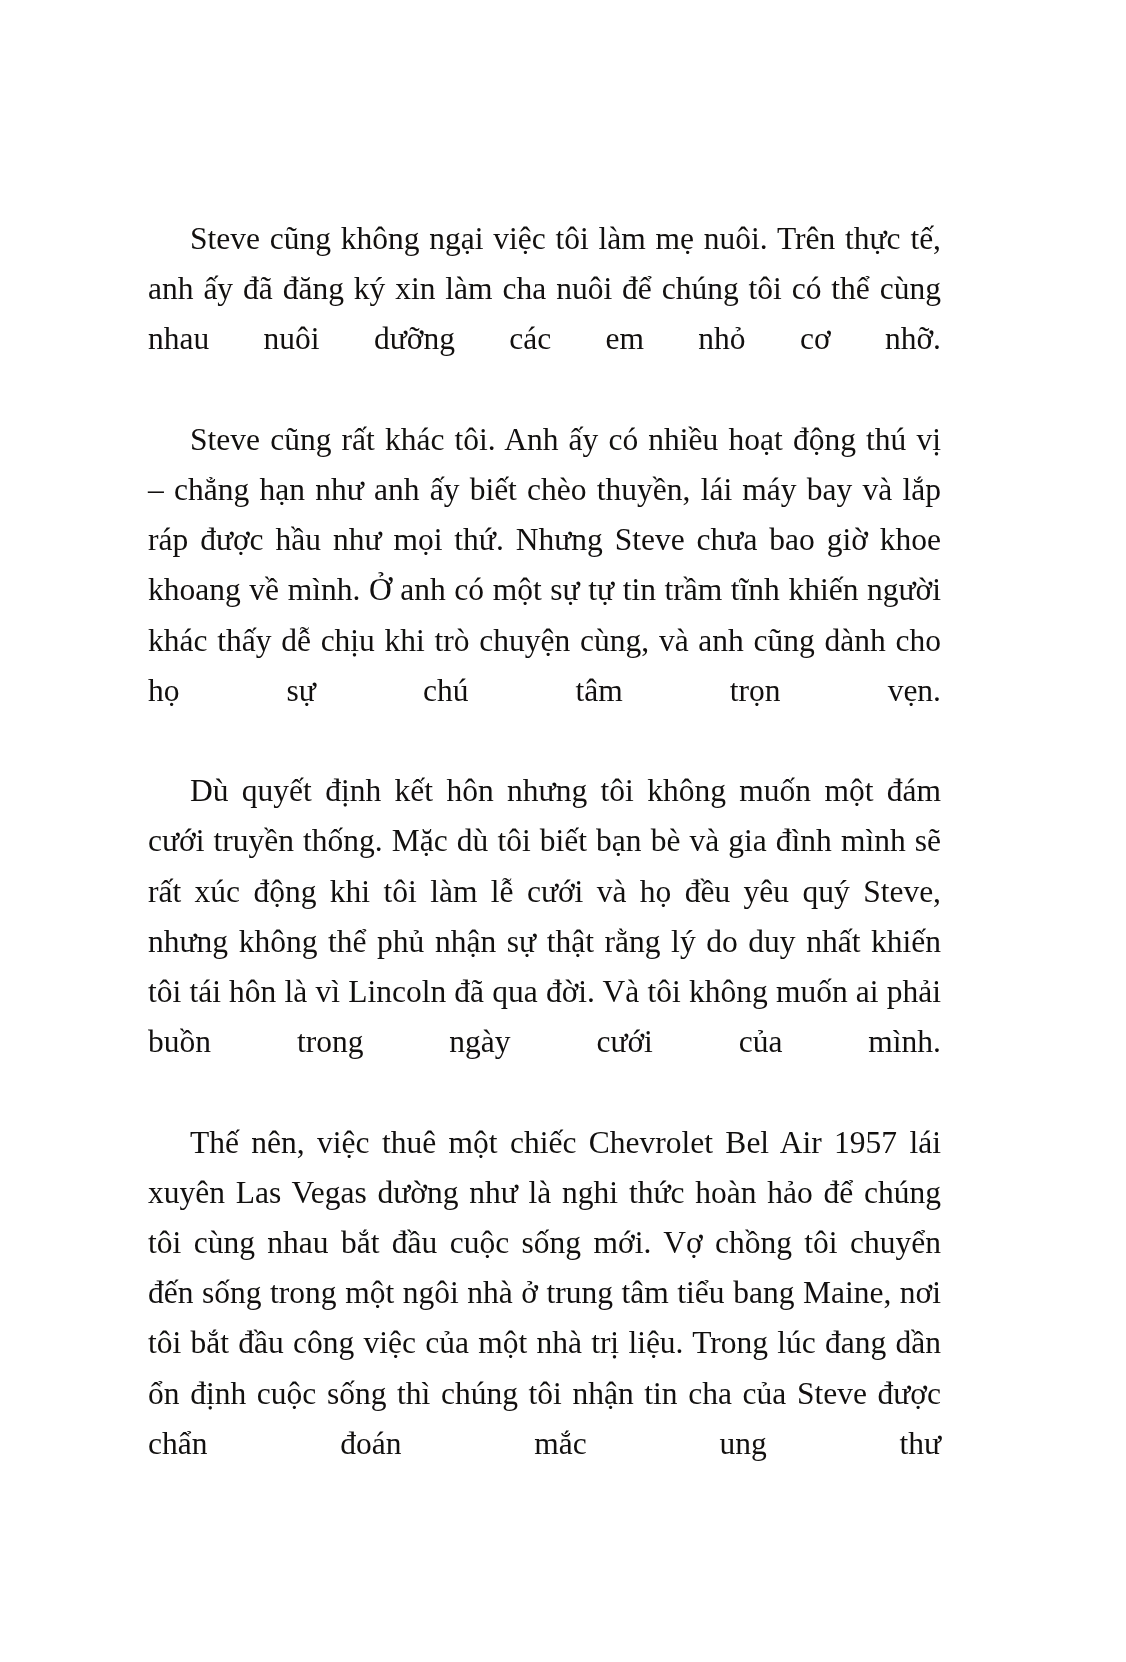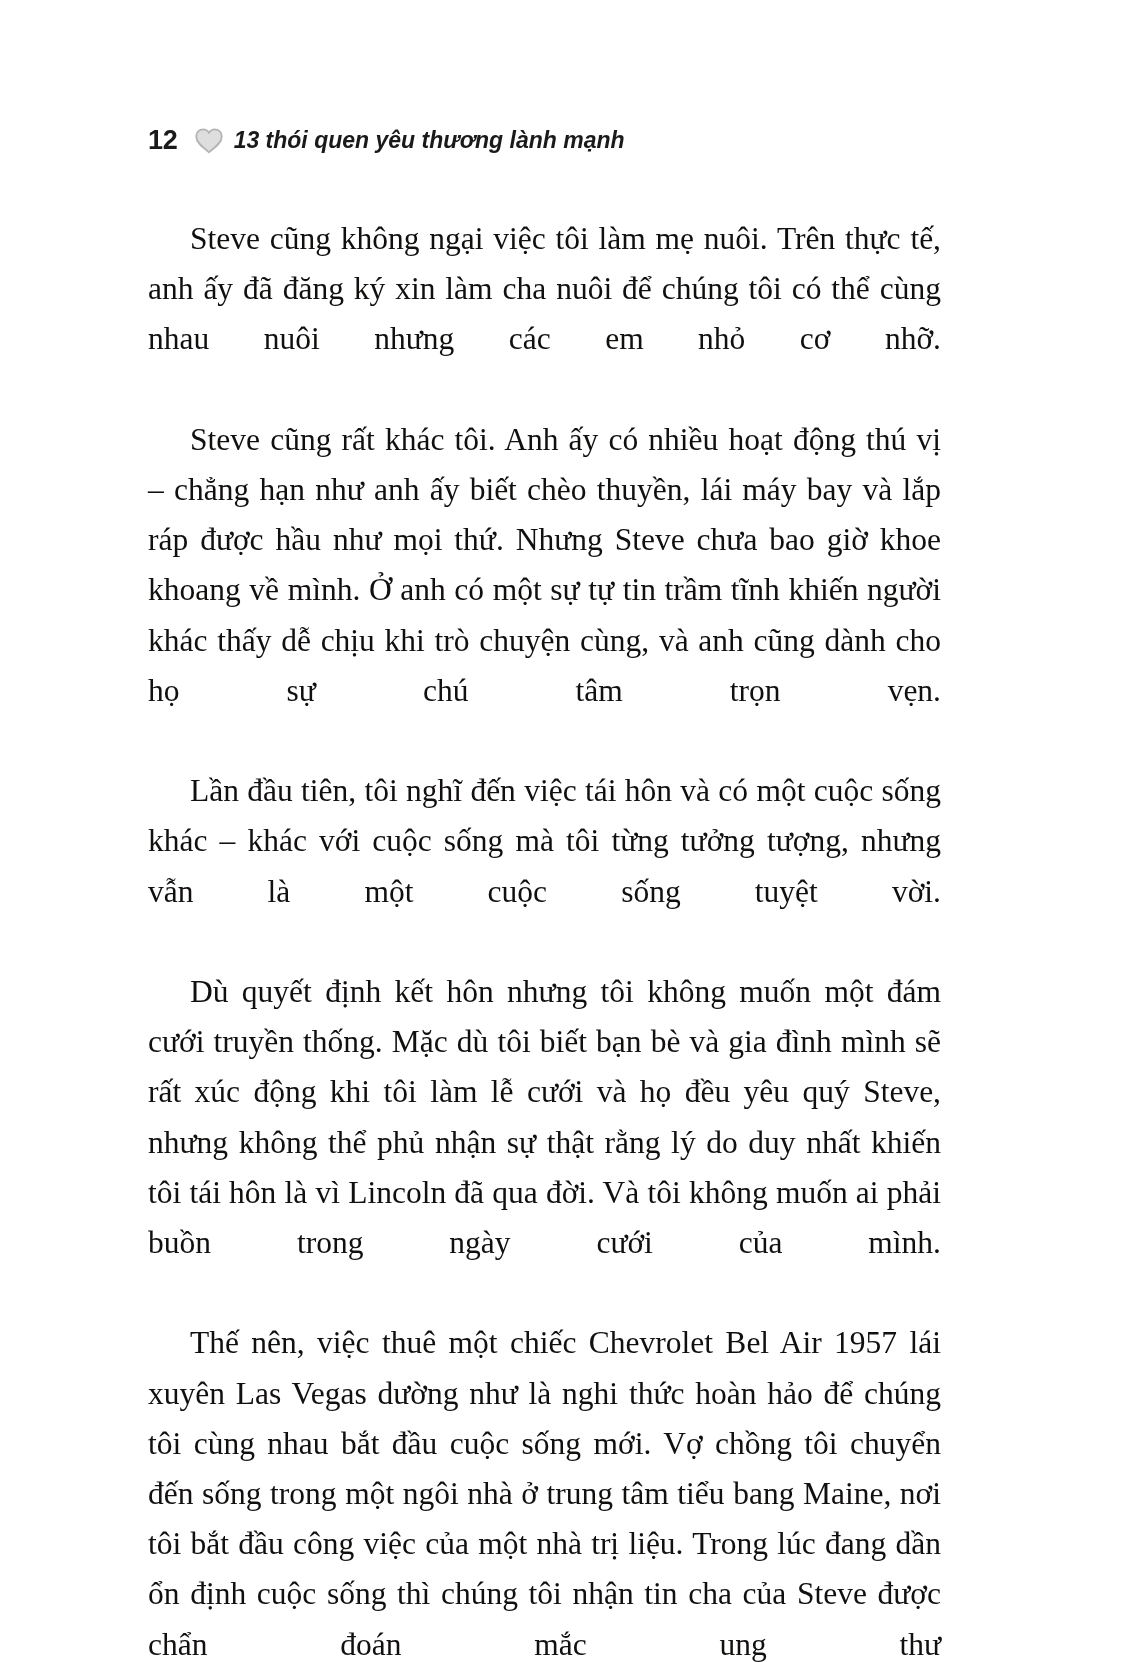--- a/index.html
+++ b/index.html
@@ -90,39 +90,21 @@
     content: "";
     display: inline-block;
     width: 100%;
   }
 </style>
 </head>
 <body>
 
 <div class="page">
 
-  <div class="running-head">
-    <span class="folio">12</span>
-
-    <span class="head-ornament">
-      <svg width="30" height="28" viewBox="0 0 30 28" aria-hidden="true">
-        <path d="M15 25.2
-                 C 7.2 19.4, 2.2 15.0, 2.2 9.6
-                 C 2.2 5.4, 5.3 2.4, 9.1 2.4
-                 C 11.6 2.4, 13.8 3.7, 15 5.8
-                 C 16.2 3.7, 18.4 2.4, 20.9 2.4
-                 C 24.7 2.4, 27.8 5.4, 27.8 9.6
-                 C 27.8 15.0, 22.8 19.4, 15 25.2 Z" fill="#dedede" stroke="#b4b4b4" stroke-width="1.8"></path>
-      </svg>
-    </span>
-
-    <span class="head-title">13 thói quen yêu thương lành mạnh</span>
-  </div>
 
   <div class="text-block">
-    <p class="para indent">Steve cũng không ngại việc tôi làm mẹ nuôi. Trên thực tế, anh ấy đã đăng ký xin làm cha nuôi để chúng tôi có thể cùng nhau nuôi nhưng các em nhỏ cơ nhỡ.</p>
+    <p class="para indent">Steve cũng không ngại việc tôi làm mẹ nuôi. Trên thực tế, anh ấy đã đăng ký xin làm cha nuôi để chúng tôi có thể cùng nhau nuôi dưỡng các em nhỏ cơ nhỡ.</p>
     <p class="para indent">Steve cũng rất khác tôi. Anh ấy có nhiều hoạt động thú vị – chẳng hạn như anh ấy biết chèo thuyền, lái máy bay và lắp ráp được hầu như mọi thứ. Nhưng Steve chưa bao giờ khoe khoang về mình. Ở anh có một sự tự tin trầm tĩnh khiến người khác thấy dễ chịu khi trò chuyện cùng, và anh cũng dành cho họ sự chú tâm trọn vẹn.</p>
-    <p class="para indent">Lần đầu tiên, tôi nghĩ đến việc tái hôn và có một cuộc sống khác – khác với cuộc sống mà tôi từng tưởng tượng, nhưng vẫn là một cuộc sống tuyệt vời.</p>
     <p class="para indent">Dù quyết định kết hôn nhưng tôi không muốn một đám cưới truyền thống. Mặc dù tôi biết bạn bè và gia đình mình sẽ rất xúc động khi tôi làm lễ cưới và họ đều yêu quý Steve, nhưng không thể phủ nhận sự thật rằng lý do duy nhất khiến tôi tái hôn là vì Lincoln đã qua đời. Và tôi không muốn ai phải buồn trong ngày cưới của mình.</p>
     <p class="para indent">Thế nên, việc thuê một chiếc Chevrolet Bel Air 1957 lái xuyên Las Vegas dường như là nghi thức hoàn hảo để chúng tôi cùng nhau bắt đầu cuộc sống mới. Vợ chồng tôi chuyển đến sống trong một ngôi nhà ở trung tâm tiểu bang Maine, nơi tôi bắt đầu công việc của một nhà trị liệu. Trong lúc đang dần ổn định cuộc sống thì chúng tôi nhận tin cha của Steve được chẩn đoán mắc ung thư</p>
   </div>
 
 </div>
 
 </body></html>

